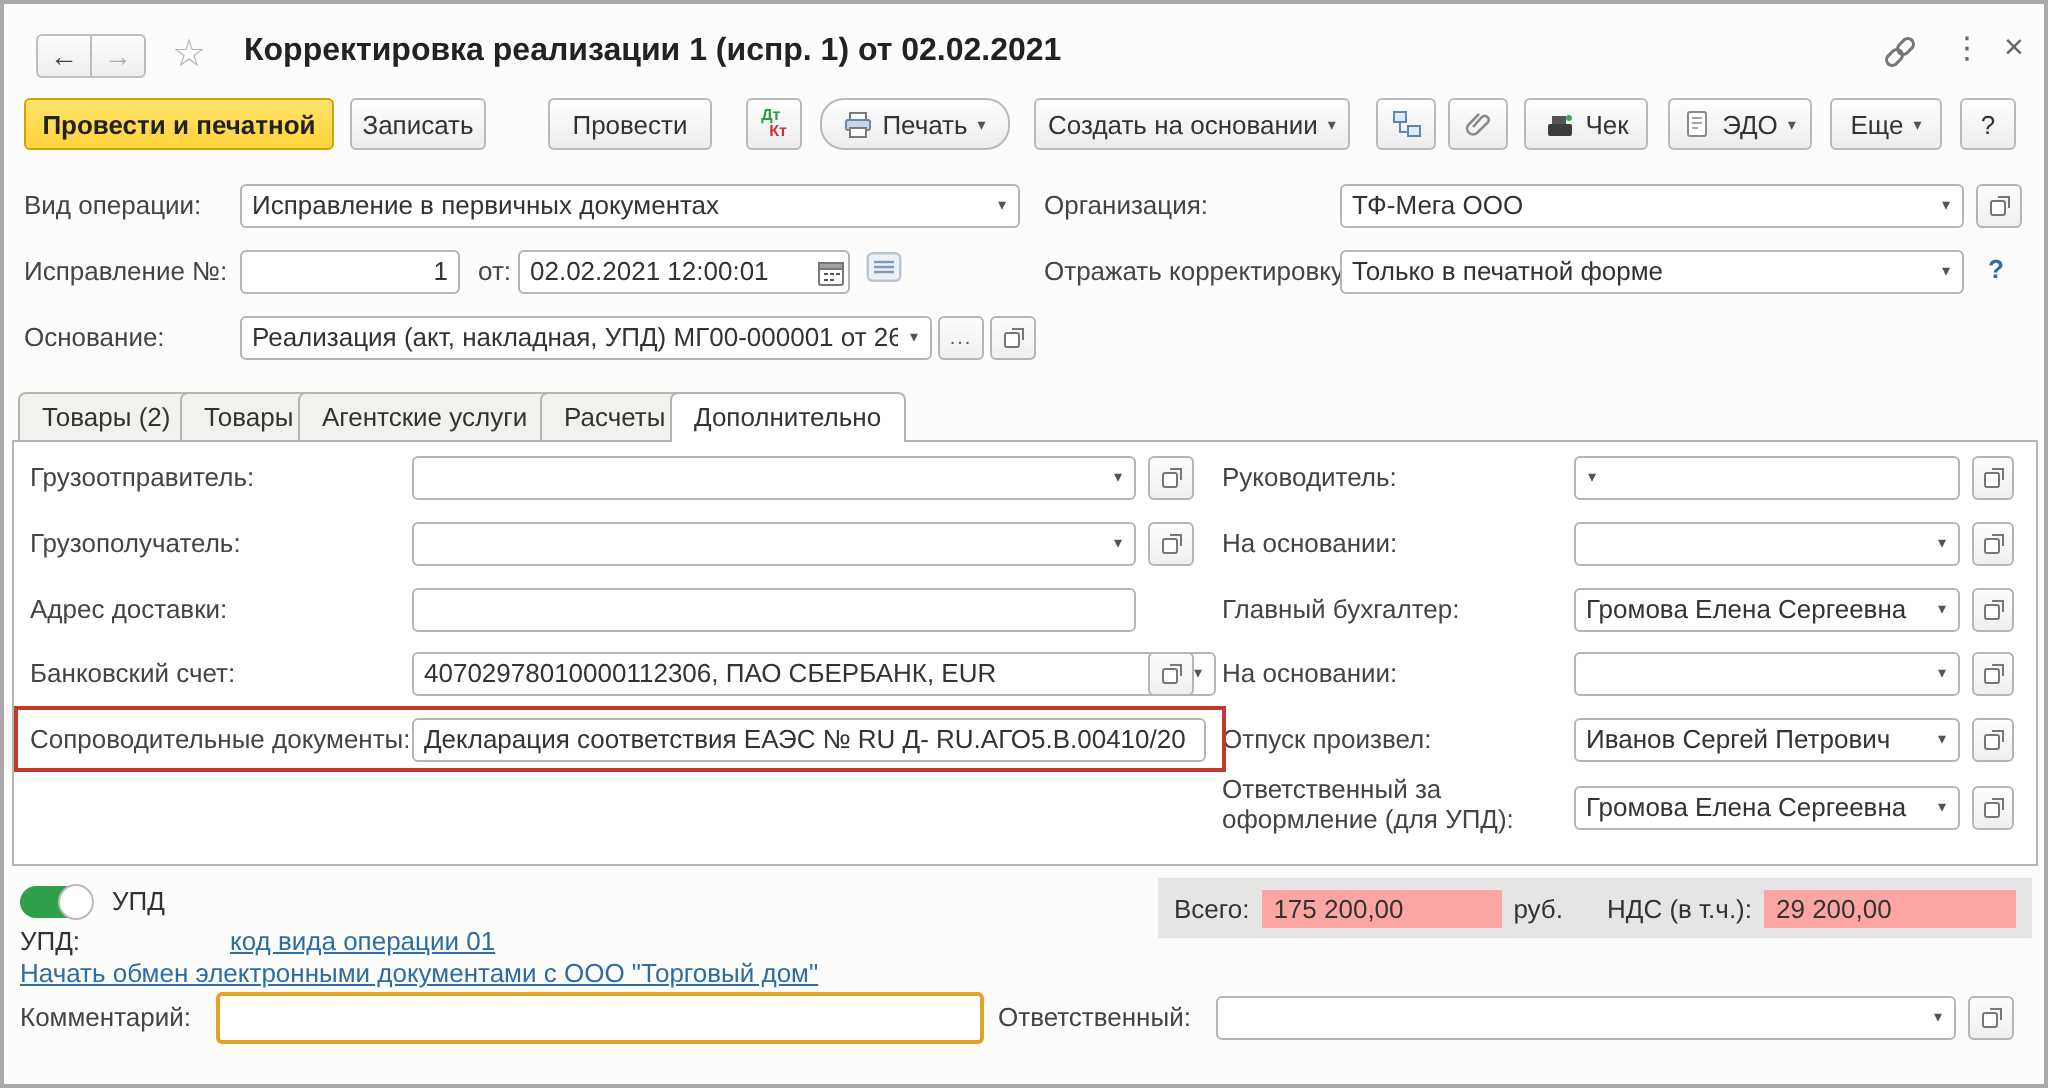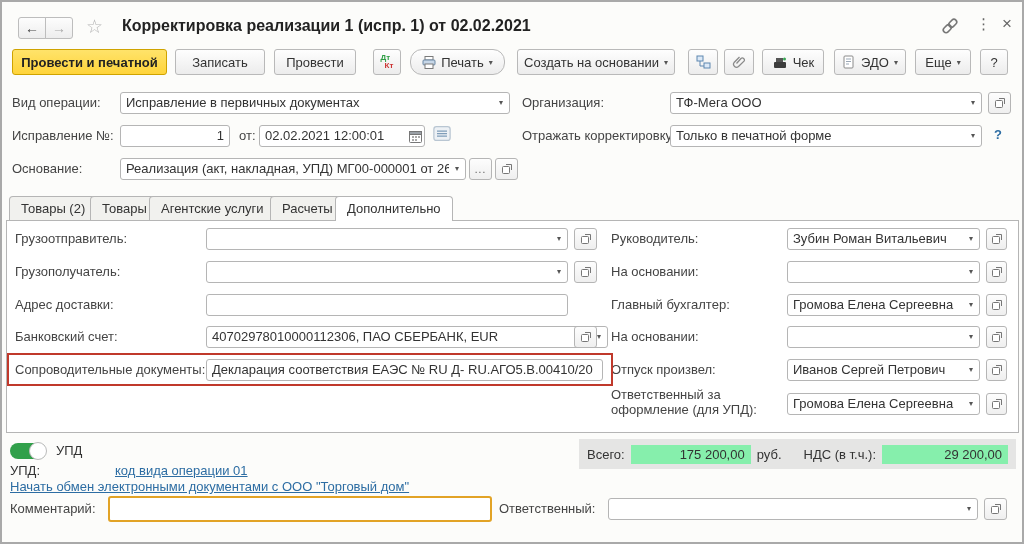--- a/index.html
+++ b/index.html
@@ -47,21 +47,21 @@
   }
   .link{color:var(--link-blue,#2d6da3);text-decoration:underline;white-space:nowrap;cursor:pointer;}
   .redbox{
     position:absolute;left:0px;top:132px;width:606px;height:33px;box-sizing:border-box;
     border:2px solid var(--highlight-red,#c0392b);z-index:4;pointer-events:none;
   }
   .totals{
     position:absolute;left:577px;top:437px;width:437px;height:30px;background:#e5e5e4;
     display:flex;align-items:center;padding:0 8px;box-sizing:border-box;gap:6px;
   }
-  .totals .val{background:#86efac;text-align:right;padding:2px 6px;}
+  .totals .val{background:#fca5a5;padding:2px 6px;}
   .toggle{position:absolute;left:8px;top:441px;width:36px;height:16px;border-radius:9px;background:var(--toggle-green,#31a04a);cursor:pointer;}
   .toggle .knob{position:absolute;right:-1px;top:-1px;width:18px;height:18px;border-radius:50%;background:#fff;border:1px solid #bbb;box-sizing:border-box;}
   .qmark{color:var(--link-blue,#2d6da3);font-weight:bold;cursor:pointer;}
 </style>
 </head>
 <body>
 
 <div class="window">
 
   <div class="navbtn" style="left:16px;border-radius:3px 0 0 3px;">
@@ -80,21 +80,21 @@
         <rect x="8.5" y="6.5" width="8" height="5" rx="2.5"></rect>
       </g>
     </svg>
   </div>
   <div class="abs" style="left:974px;top:13px;font-size:15px;color:#666;">⋮</div>
   <div class="abs" style="left:1000px;top:12px;font-size:17px;color:#666;">×</div>
 
   <div class="btn primary" style="left:10px;width:155px;">
     <span>Провести и печатной</span>
   </div>
-  <div class="btn" style="left:173px;width:90px;">
+  <div class="btn" style="left:173px;width:68px;">
     <span>Записать</span>
   </div>
   <div class="btn" style="left:272px;width:82px;">
     <span>Провести</span>
   </div>
   <div class="btn" style="left:371px;width:28px;padding:0 2px;">
     <span style="font-size:8px;font-weight:bold;line-height:8px;text-align:left;">
       <span style="color:#2e9e44;">Дт</span><br>
       <span style="color:#cc3333;padding-left:4px;">Кт</span>
     </span>
@@ -252,21 +252,20 @@
         <path d="M5 1.5 h5.5 v5.5" fill="none" stroke="#777"></path>
       </svg>
     </div>
 
     <div class="lbl" style="left:8px;top:138px;">Сопроводительные документы:</div>
     <div class="inp" style="left:199px;top:138px;width:397px;">Декларация соответствия ЕАЭС № RU Д- RU.АГО5.В.00410/20</div>
     <div class="redbox"></div>
 
     <div class="lbl" style="left:604px;top:7px;">Руководитель:</div>
     <div class="inp combo" style="left:780px;top:7px;width:193px;">
-      <span class="txt">Зубин Роман Витальевич</span>
       <span class="dd">▾</span>
     </div>
     <div class="sq" style="left:979px;top:7px;width:21px;">
       <svg width="12" height="12">
         <rect x="1.5" y="3.5" width="7" height="7" rx="1" fill="#fff" stroke="#777"></rect>
         <path d="M5 1.5 h5.5 v5.5" fill="none" stroke="#777"></path>
       </svg>
     </div>
 
     <div class="lbl" style="left:604px;top:40px;">На основании:</div>

